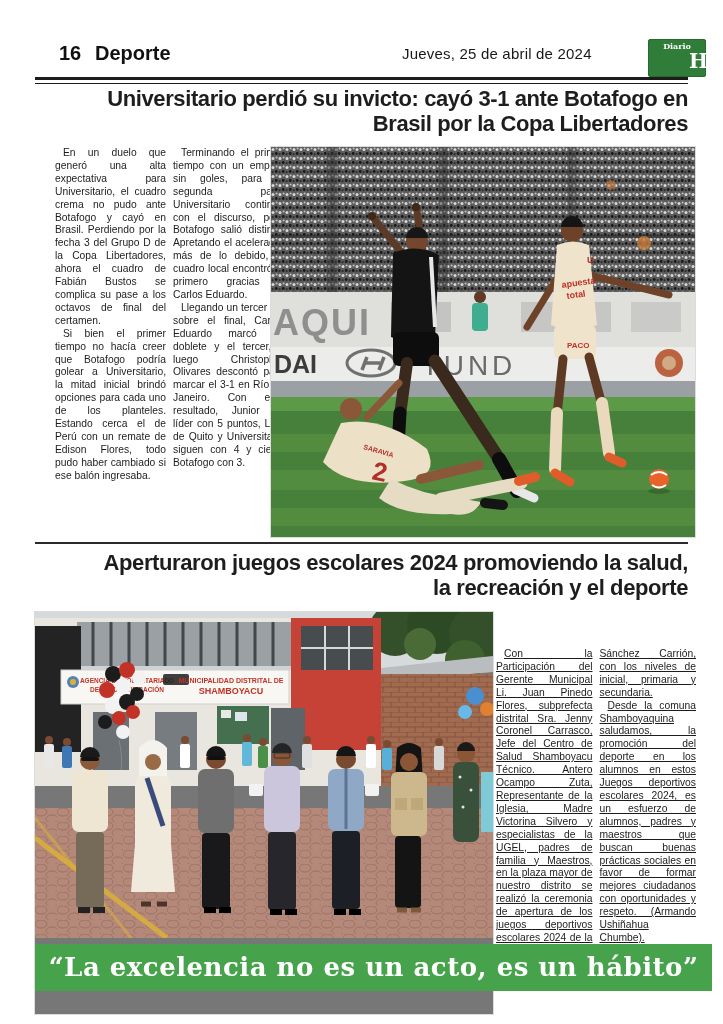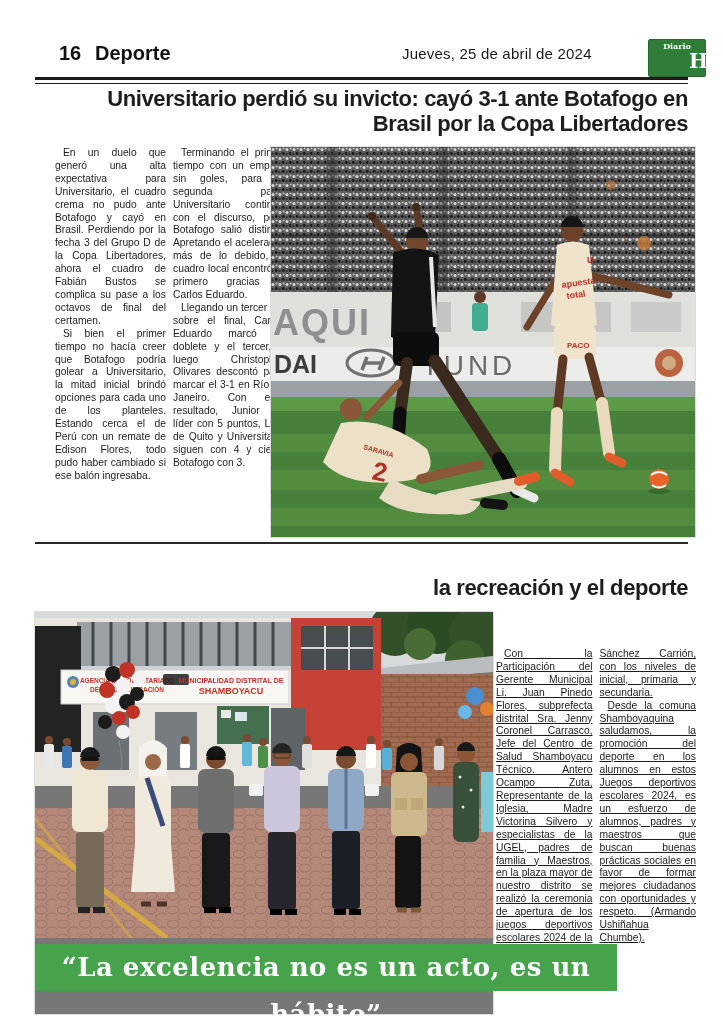--- a/index.html
+++ b/index.html
@@ -27,21 +27,21 @@
         font-size:10.3px;line-height:12.9px;}
   .cols p{margin:0;text-indent:8px;}
   .cols1{left:35px;top:147px;width:229px;height:392px;margin-left:20px;}
   .cols2{left:496px;top:648px;width:200px;height:326px;text-decoration:underline;}
   
   .photo{box-shadow:0 0 0 1px #dcdcdc;background:#777;}
   .photo1{left:271px;top:147px;width:424px;height:390px;}
   .photo2{left:35px;top:612px;width:458px;height:402px;}
   .photo svg{display:block;}
   
-  .quote{left:35px;top:944px;width:582px;height:47px;background:#46a34c;color:#ffffff;
+  .quote{left:35px;top:944px;width:677px;height:47px;background:#46a34c;color:#ffffff;
          font-family:"DejaVu Serif",serif;font-weight:bold;font-size:26px;line-height:47px;
          text-align:center;letter-spacing:.5px;}
 </style>
 </head>
 <body>
 
 <div class="page">
 
   <div class="abs pagenum">16</div>
   <div class="abs section">Deporte</div>
@@ -180,21 +180,21 @@
         <ellipse cx="388" cy="344" rx="11" ry="3" fill="#2e5c26" opacity=".6"></ellipse>
         <circle cx="388" cy="332" r="10" fill="#e8622a"></circle>
         <path d="M380 328q8-6 16 0M381 338q7 5 14 0" stroke="#fff" stroke-width="2" fill="none"></path>
       </g>
     </svg>
   </div>
 
   <div class="abs divider"></div>
 
   <div class="abs headline h2a">
-    <br>
+    <span>Aperturaron juegos escolares 2024 promoviendo la salud,</span><br>
     <span>la recreación y el deporte</span>
   </div>
 
   <div class="abs photo photo2">
     <svg width="458" height="326" viewBox="0 0 458 326">
       <rect width="458" height="60" fill="#d7dadb"></rect>
       <g>
         <circle cx="360" cy="18" r="26" fill="#33502a"></circle>
         <circle cx="402" cy="12" r="30" fill="#2c4a24"></circle>
         <circle cx="442" cy="22" r="28" fill="#33502a"></circle>

